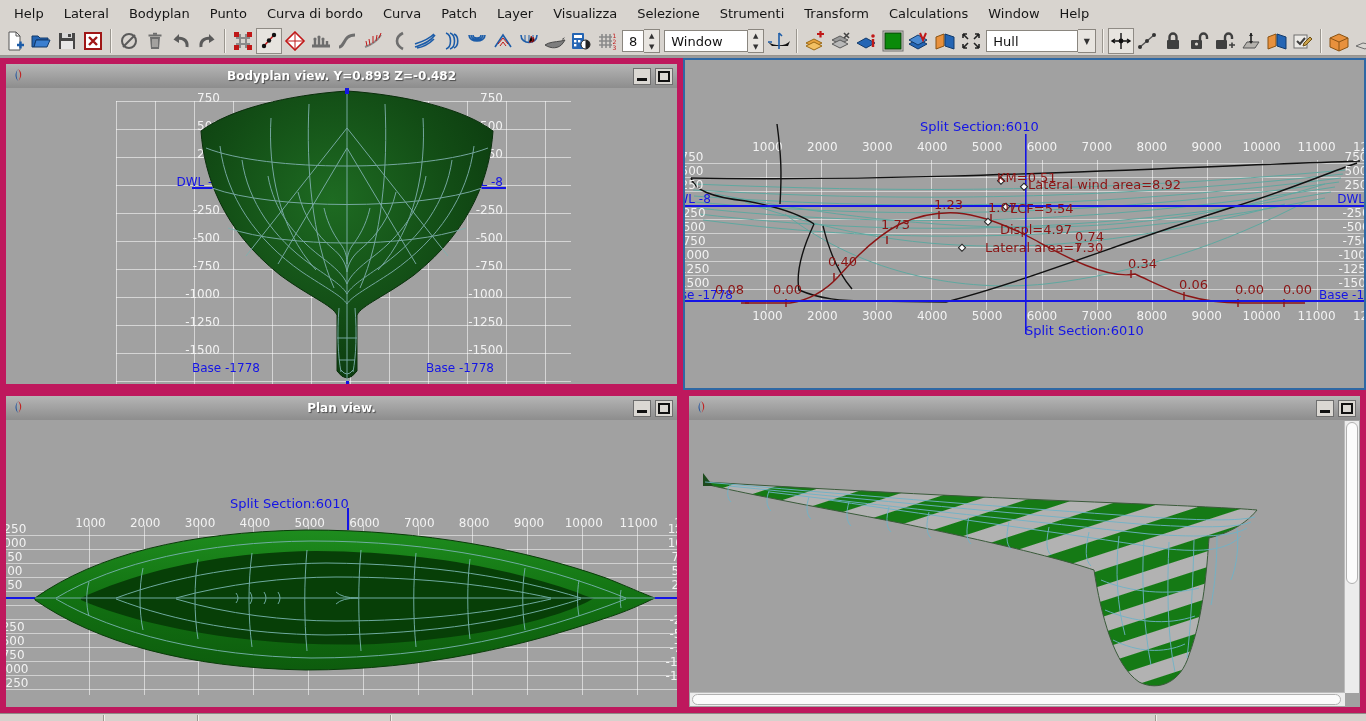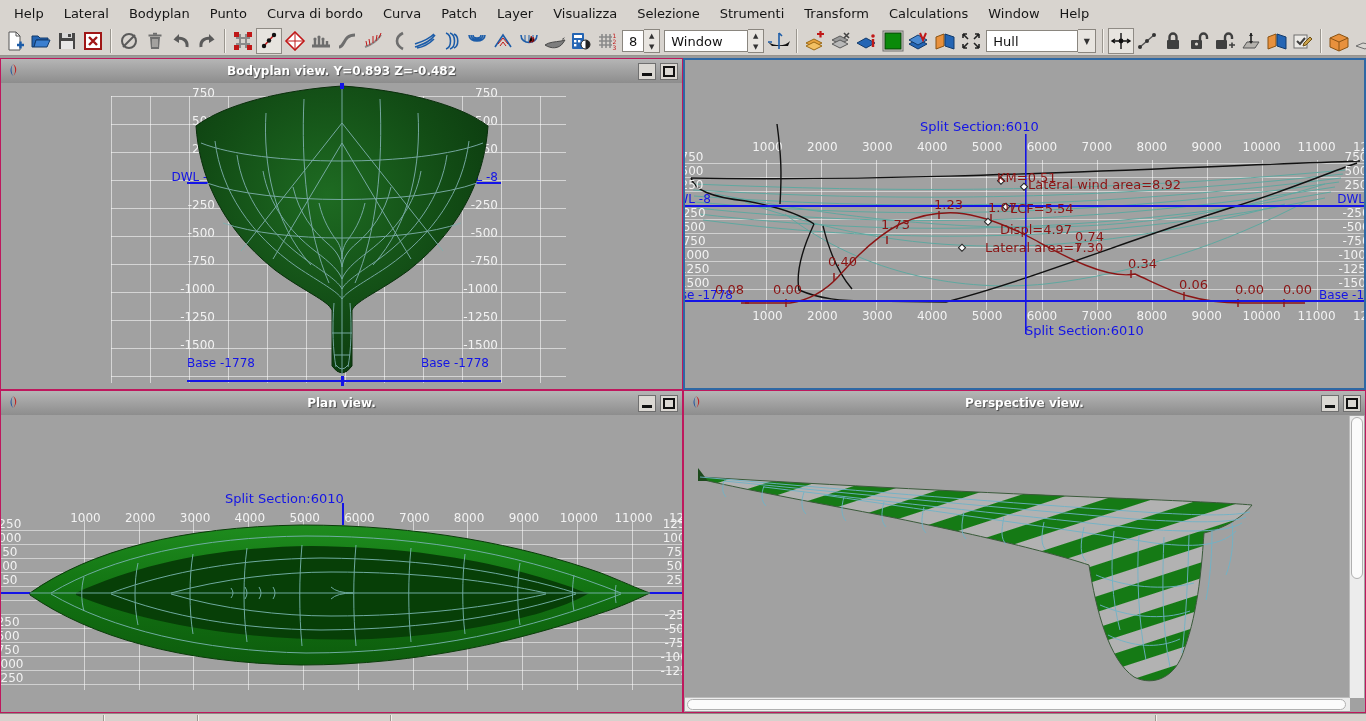--- a/index.html
+++ b/index.html
@@ -16,21 +16,21 @@
   .sep{width:0;height:24px;border-left:1px solid #9a968f;border-right:1px solid #f4f1ec;margin:0 4px;flex:0 0 auto}
   .spin{display:flex;align-items:center;flex:0 0 auto;margin:0 2px}
   .spin .fld{background:#fff;border:1px solid #8a867f;height:20px;display:flex;align-items:center;
              padding:0 6px;font-size:13px;color:#111}
   .spin .arr{width:15px;height:22px;display:flex;flex-direction:column;border:1px solid #8a867f;border-left:none;background:#e8e5e0}
   .spin .arr div{flex:1;display:flex;align-items:center;justify-content:center;font-size:7px;color:#333}
   .combo .fld{min-width:70px}
   .ddbtn{width:17px;height:22px;border:1px solid #8a867f;border-left:none;background:#e8e5e0;
          display:flex;align-items:center;justify-content:center;font-size:8px;color:#333}
   
-  .win{position:absolute;background:#a1a1a1;border:1px solid #be185d;box-sizing:border-box}
+  .win{position:absolute;background:#a1a1a1;border:6px solid #be185d;box-sizing:border-box}
   .win.active{border:2px solid #2e68a4}
   .titlebar{height:24px;background:linear-gradient(#b5b5b5,#8d8d8d);display:flex;align-items:center;position:relative;border-bottom:1px solid #787878}
   .active .titlebar{background:linear-gradient(#3d79b5,#255687)}
   .wicon{margin-left:5px;z-index:2}
   .title{position:absolute;left:0;right:0;text-align:center;font-size:12px;font-weight:bold;color:#fff;
          text-shadow:1px 1px 1px rgba(0,0,0,.5);pointer-events:none}
   .wbtns{position:absolute;right:4px;top:4px;display:flex;z-index:2}
   .wbtn{width:16px;height:15px;background:#dbd8d3;border:1px solid #6f6f6f;margin-left:4px;position:relative}
   .wbtn .min{position:absolute;left:3px;right:3px;bottom:3px;height:3px;background:#111}
   .wbtn .max{position:absolute;left:2px;right:2px;top:2px;bottom:2px;border:2px solid #111}
@@ -659,21 +659,20 @@
     <span class="lab edge" style="left:677px;top:249px">-1250</span>
   </div>
 </div>
 
 <div class="win" style="left:683px;top:390px;width:683px;height:323px">
   <div class="titlebar">
     <span class="wicon"><svg width="14" height="14">
           <path d="M7 1C4 5 3.5 9 7 13 5 9 5 4 7 1z" fill="#1b4f9e"></path>
           <path d="M7 1c2.5 3 3 8 .5 12 3.5-4 4-9-.5-12z" fill="#c02020"></path>
         </svg></span>
-    <span class="title">Perspective view.</span>
     <span class="wbtns">
         <span class="wbtn">
           <span class="min"></span>
         </span>
         <span class="wbtn">
           <span class="max"></span>
         </span>
       </span>
   </div>
   <div class="content">

